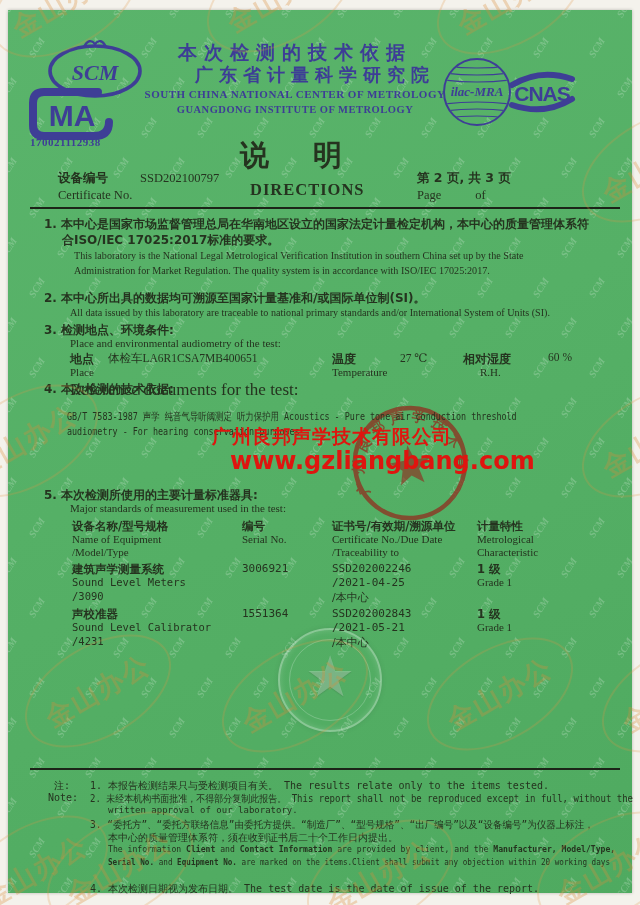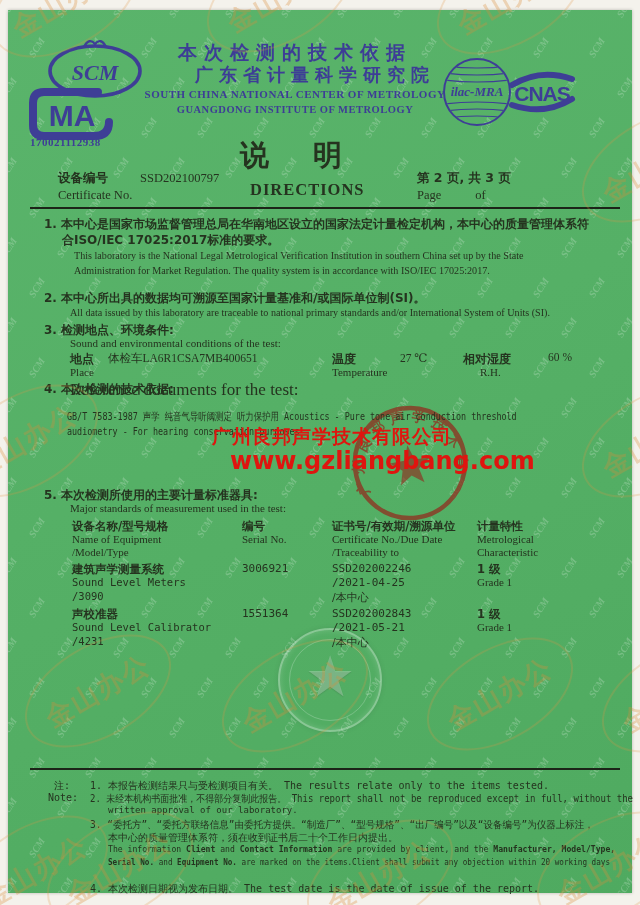--- a/index.html
+++ b/index.html
@@ -399,21 +399,21 @@
 
   <div class="abs cn" style="left:44px;top:216px;font-size:12px;">1. 本中心是国家市场监督管理总局在华南地区设立的国家法定计量检定机构，本中心的质量管理体系符</div>
   <div class="abs cn" style="left:62px;top:232px;font-size:12px;">合ISO/IEC 17025:2017标准的要求。</div>
   <div class="abs serif sq92" style="left:74px;top:249px;font-size:11px;">This laboratory is the National Legal Metrological Verification Institution in southern China set up by the State</div>
   <div class="abs serif sq92" style="left:74px;top:264px;font-size:11px;">Administration for Market Regulation. The quality system is in accordance with ISO/IEC 17025:2017.</div>
 
   <div class="abs cn" style="left:44px;top:290px;font-size:12px;">2. 本中心所出具的数据均可溯源至国家计量基准和/或国际单位制(SI)。</div>
   <div class="abs serif sq92" style="left:70px;top:306px;font-size:11px;">All data issued by this laboratory are traceable to national primary standards and/or International System of Units (SI).</div>
 
   <div class="abs cn" style="left:44px;top:322px;font-size:12px;">3. 检测地点、环境条件:</div>
-  <div class="abs serif" style="left:70px;top:337px;font-size:11px;">Sound and environmental conditions of the test:</div>
+  <div class="abs serif" style="left:70px;top:337px;font-size:11px;">Place and environmental audiometry of the test:</div>
 
   <div class="abs cn" style="left:70px;top:351px;font-size:12px;">地点</div>
   <div class="abs serif" style="left:108px;top:351px;font-size:11.5px;">体检车LA6R1CSA7MB400651</div>
   <div class="abs cn" style="left:332px;top:351px;font-size:12px;">温度</div>
   <div class="abs serif" style="left:400px;top:351px;font-size:11.5px;">27 ℃</div>
   <div class="abs cn" style="left:463px;top:351px;font-size:12px;">相对湿度</div>
   <div class="abs serif" style="left:548px;top:351px;font-size:11.5px;">60 %</div>
   <div class="abs serif" style="left:70px;top:366px;font-size:11px;">Place</div>
   <div class="abs serif" style="left:332px;top:366px;font-size:11px;">Temperature</div>
   <div class="abs serif" style="left:480px;top:366px;font-size:11px;">R.H.</div>

